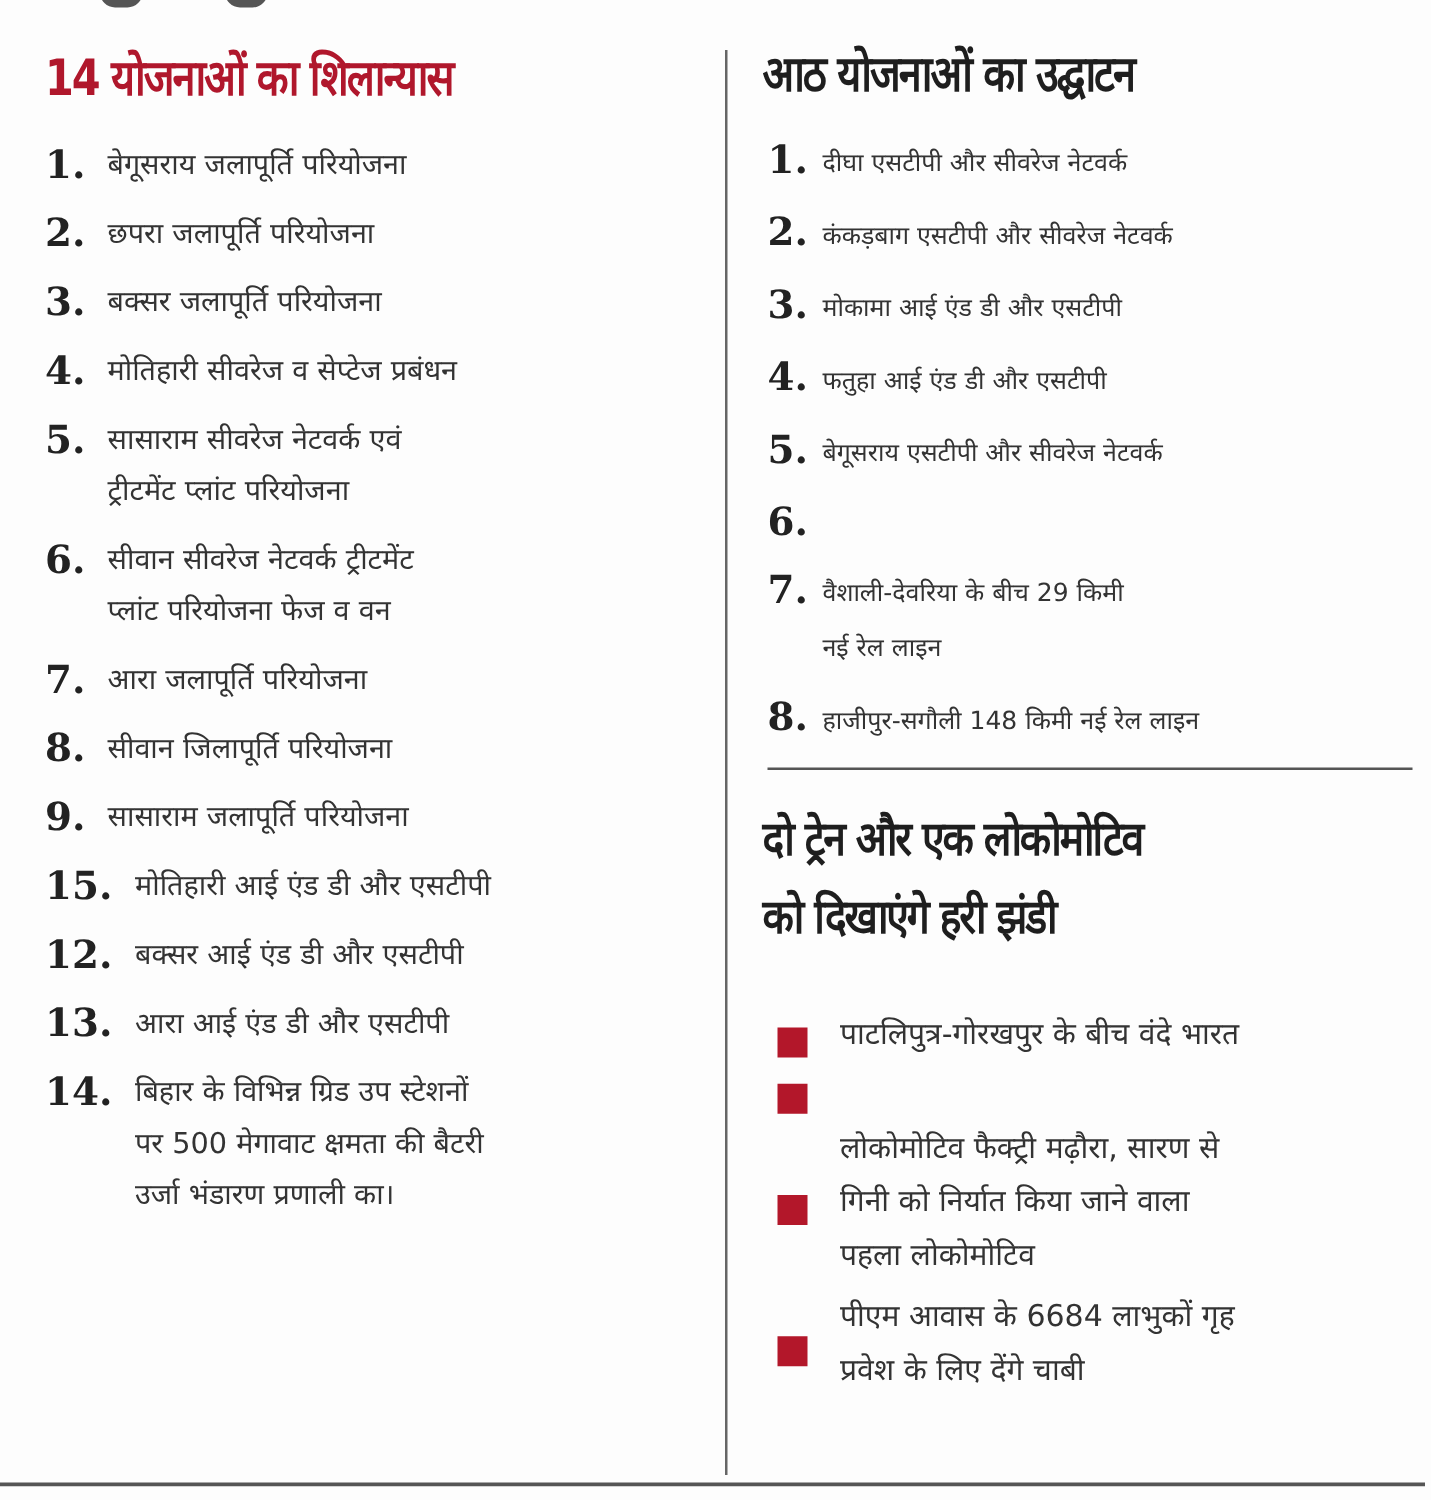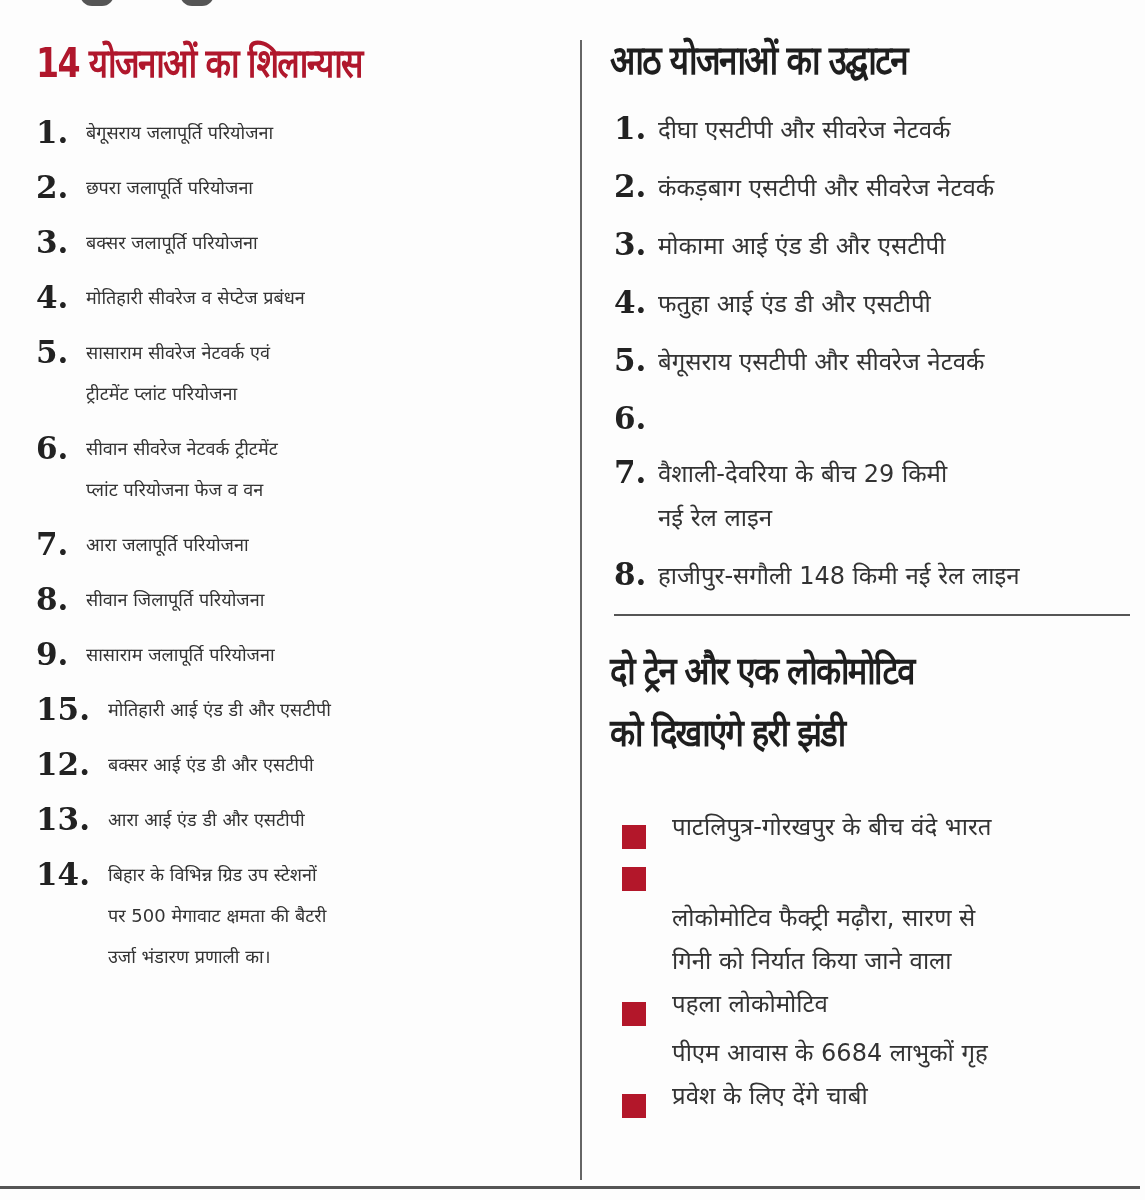--- a/index.html
+++ b/index.html
@@ -24,32 +24,32 @@
 
     .list { position: absolute; list-style: none; margin: 0; padding: 0; }
     .list li { position: relative; display: flex; align-items: flex-start; }
     .num { font-family: "DejaVu Serif", serif; font-weight: bold; color: #222; flex: 0 0 auto; }
     .txt { color: #333; white-space: pre-line; }
 
     .left-list { left: 36px; top: 112px; width: 540px; }
     .left-list li { font-size: 26px; line-height: 40px; margin-bottom: 14px; }
     .left-list .num { width: 50px; font-size: 31px; }
     .left-list .num.wide { width: 72px; }
-    .left-list .txt { font-size: 18px; line-height: 41px; }
+    .left-list .txt { font-size: 23px; line-height: 41px; }
 
     .right-list { left: 26px; top: 108px; width: 530px; }
     .right-list li { font-size: 25px; line-height: 40px; margin-bottom: 14px; }
     .right-list .num { width: 44px; font-size: 31px; }
-    .right-list .txt { font-size: 24px; line-height: 44px; }
+    .right-list .txt { font-size: 20px; line-height: 44px; }
 
     .hr-right { position: absolute; left: 26px; top: 614px; width: 516px; height: 2px; background: #555; }
     .h-black2 { position: absolute; left: 22px; top: 640px; font-size: 38px; line-height: 62px; color: #1e1e1e; transform: scaleX(0.86); transform-origin: left top; }
 
     .bullets { position: absolute; left: 26px; top: 806px; width: 520px; list-style: none; margin: 0; padding: 0; }
-    .bullets li { display: flex; align-items: flex-end; margin-bottom: 6px; }
+    .bullets li { display: flex; align-items: center; margin-bottom: 6px; }
     .bullet-sq { flex: 0 0 auto; width: 24px; height: 24px; background: #b3172a; margin: 12px 26px 0 8px; }
     .bullets .txt { font-size: 24px; line-height: 43px; color: #333; text-align: justify; }
   </style>
 </head>
 <body>
 
 <div class="top-strip">
   <div class="blob" style="left:80px"></div>
   <div class="blob" style="left:180px"></div>
 </div>

